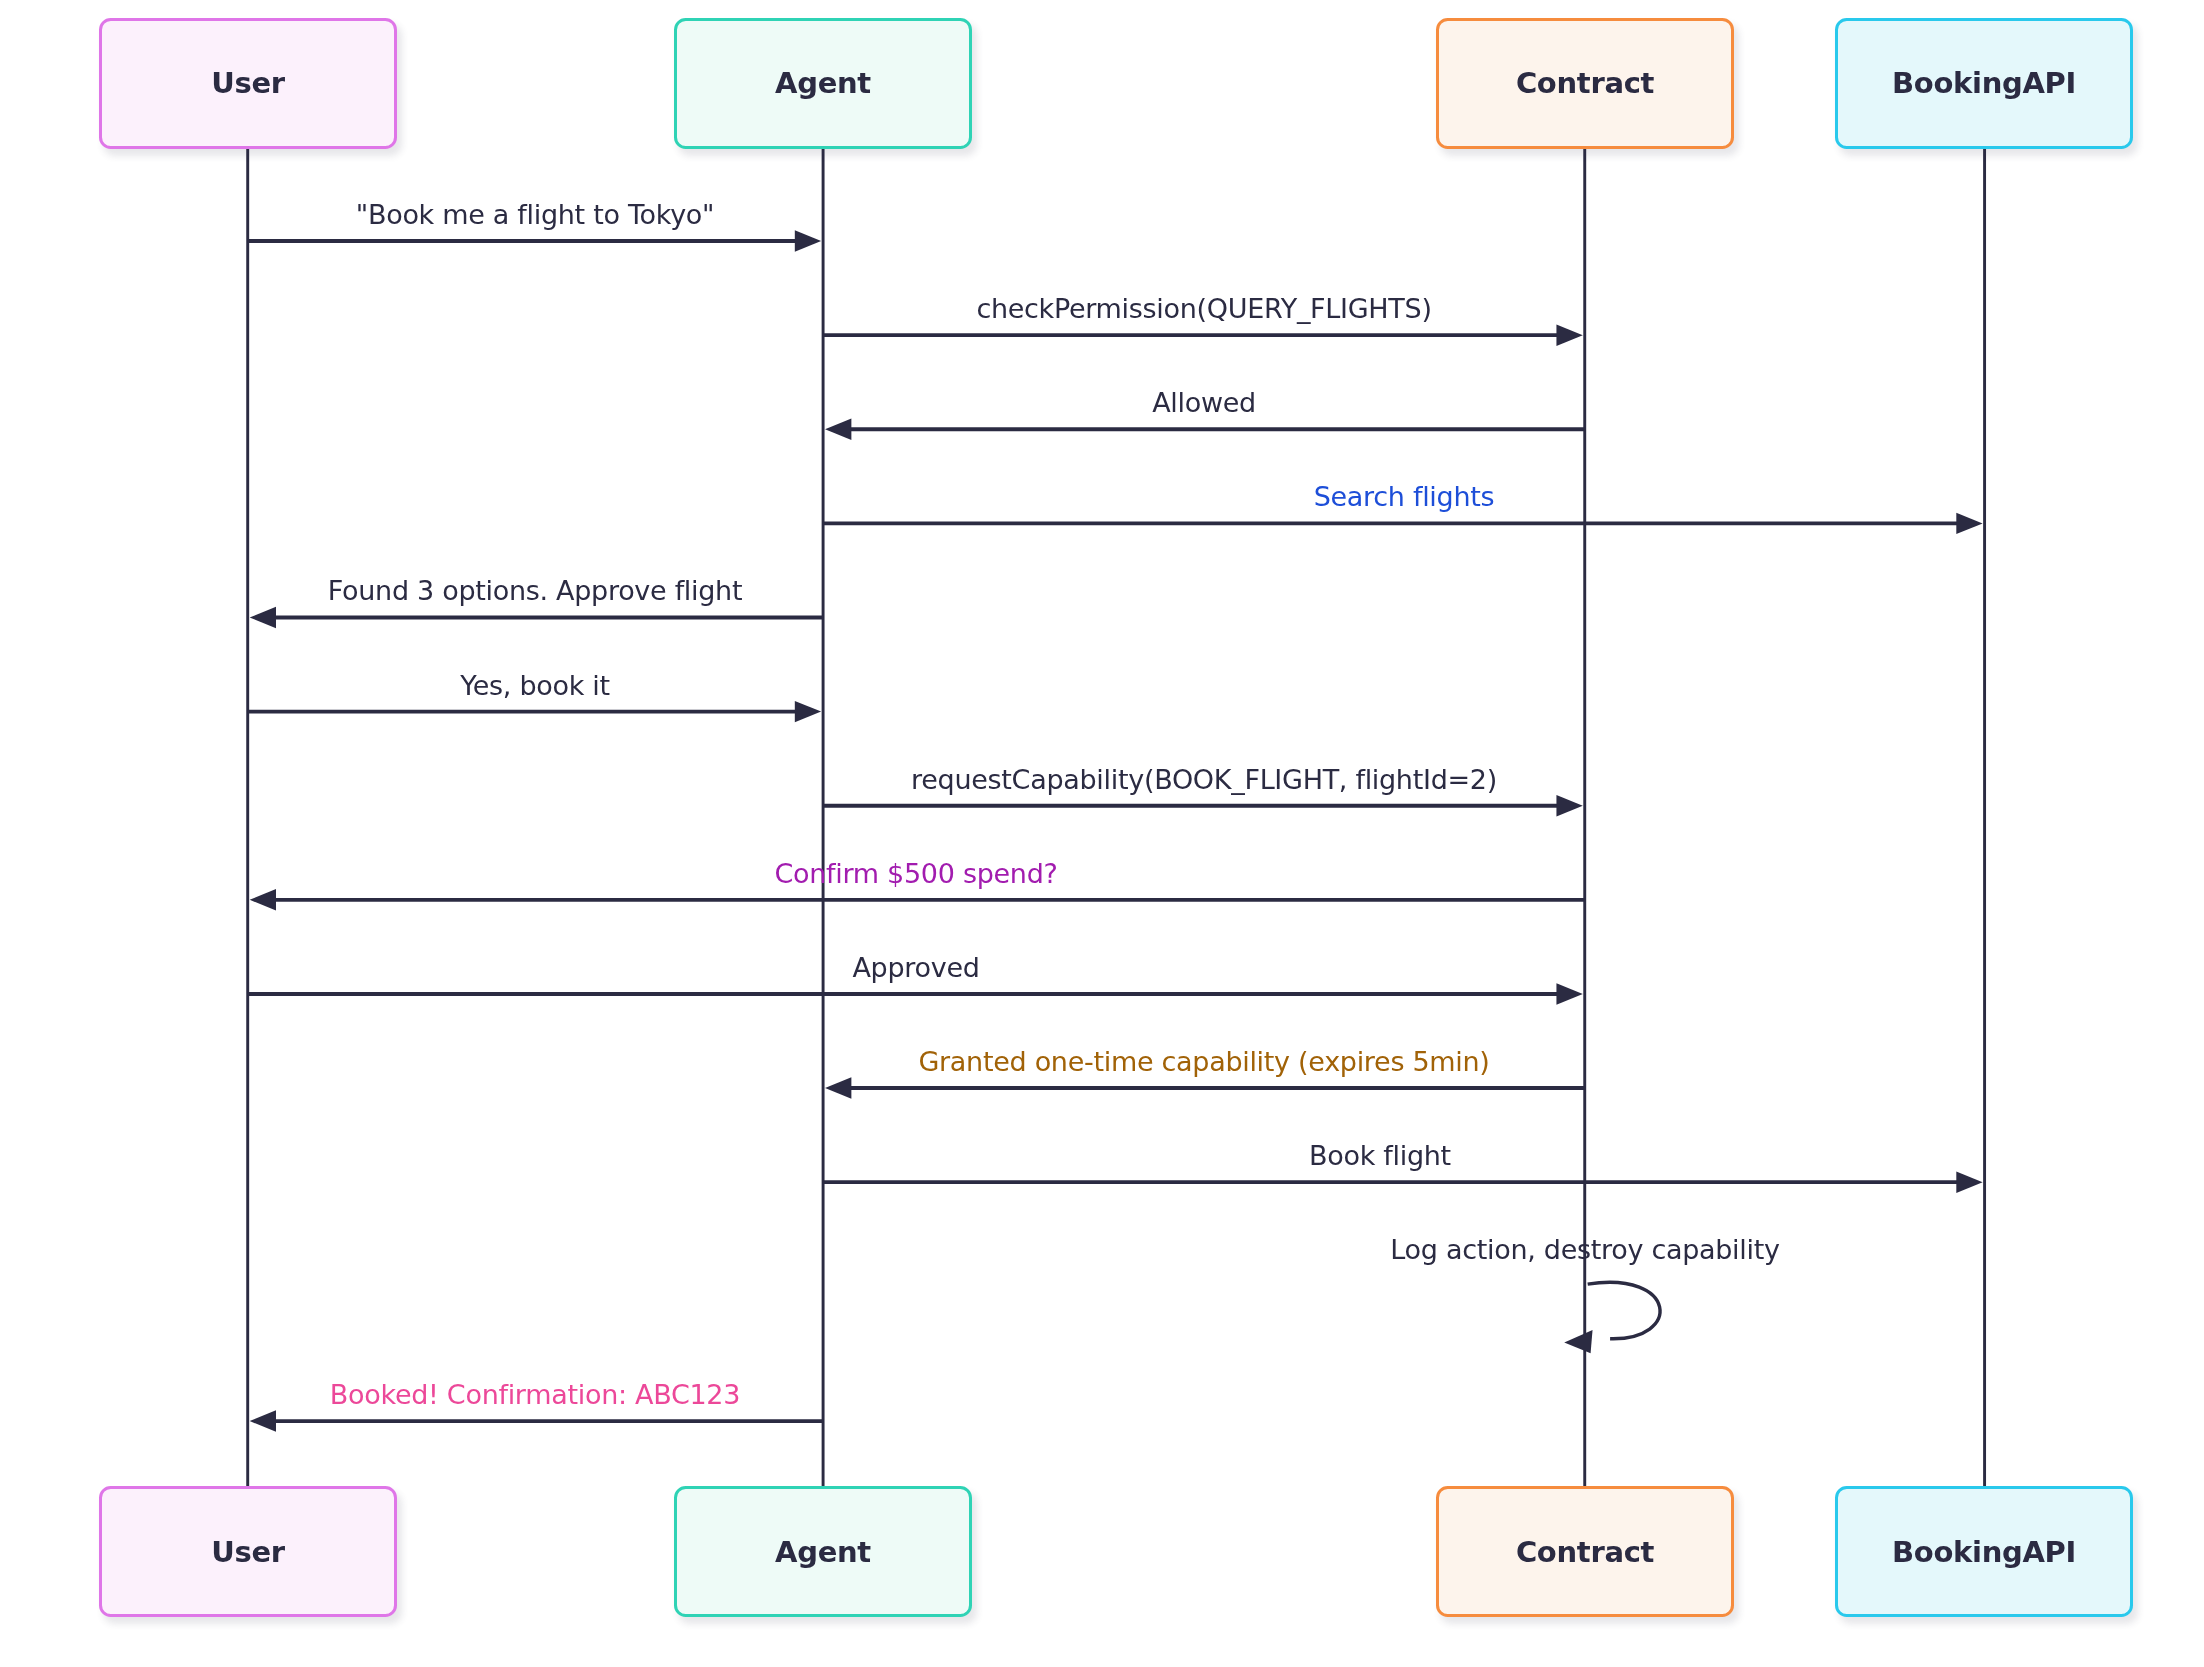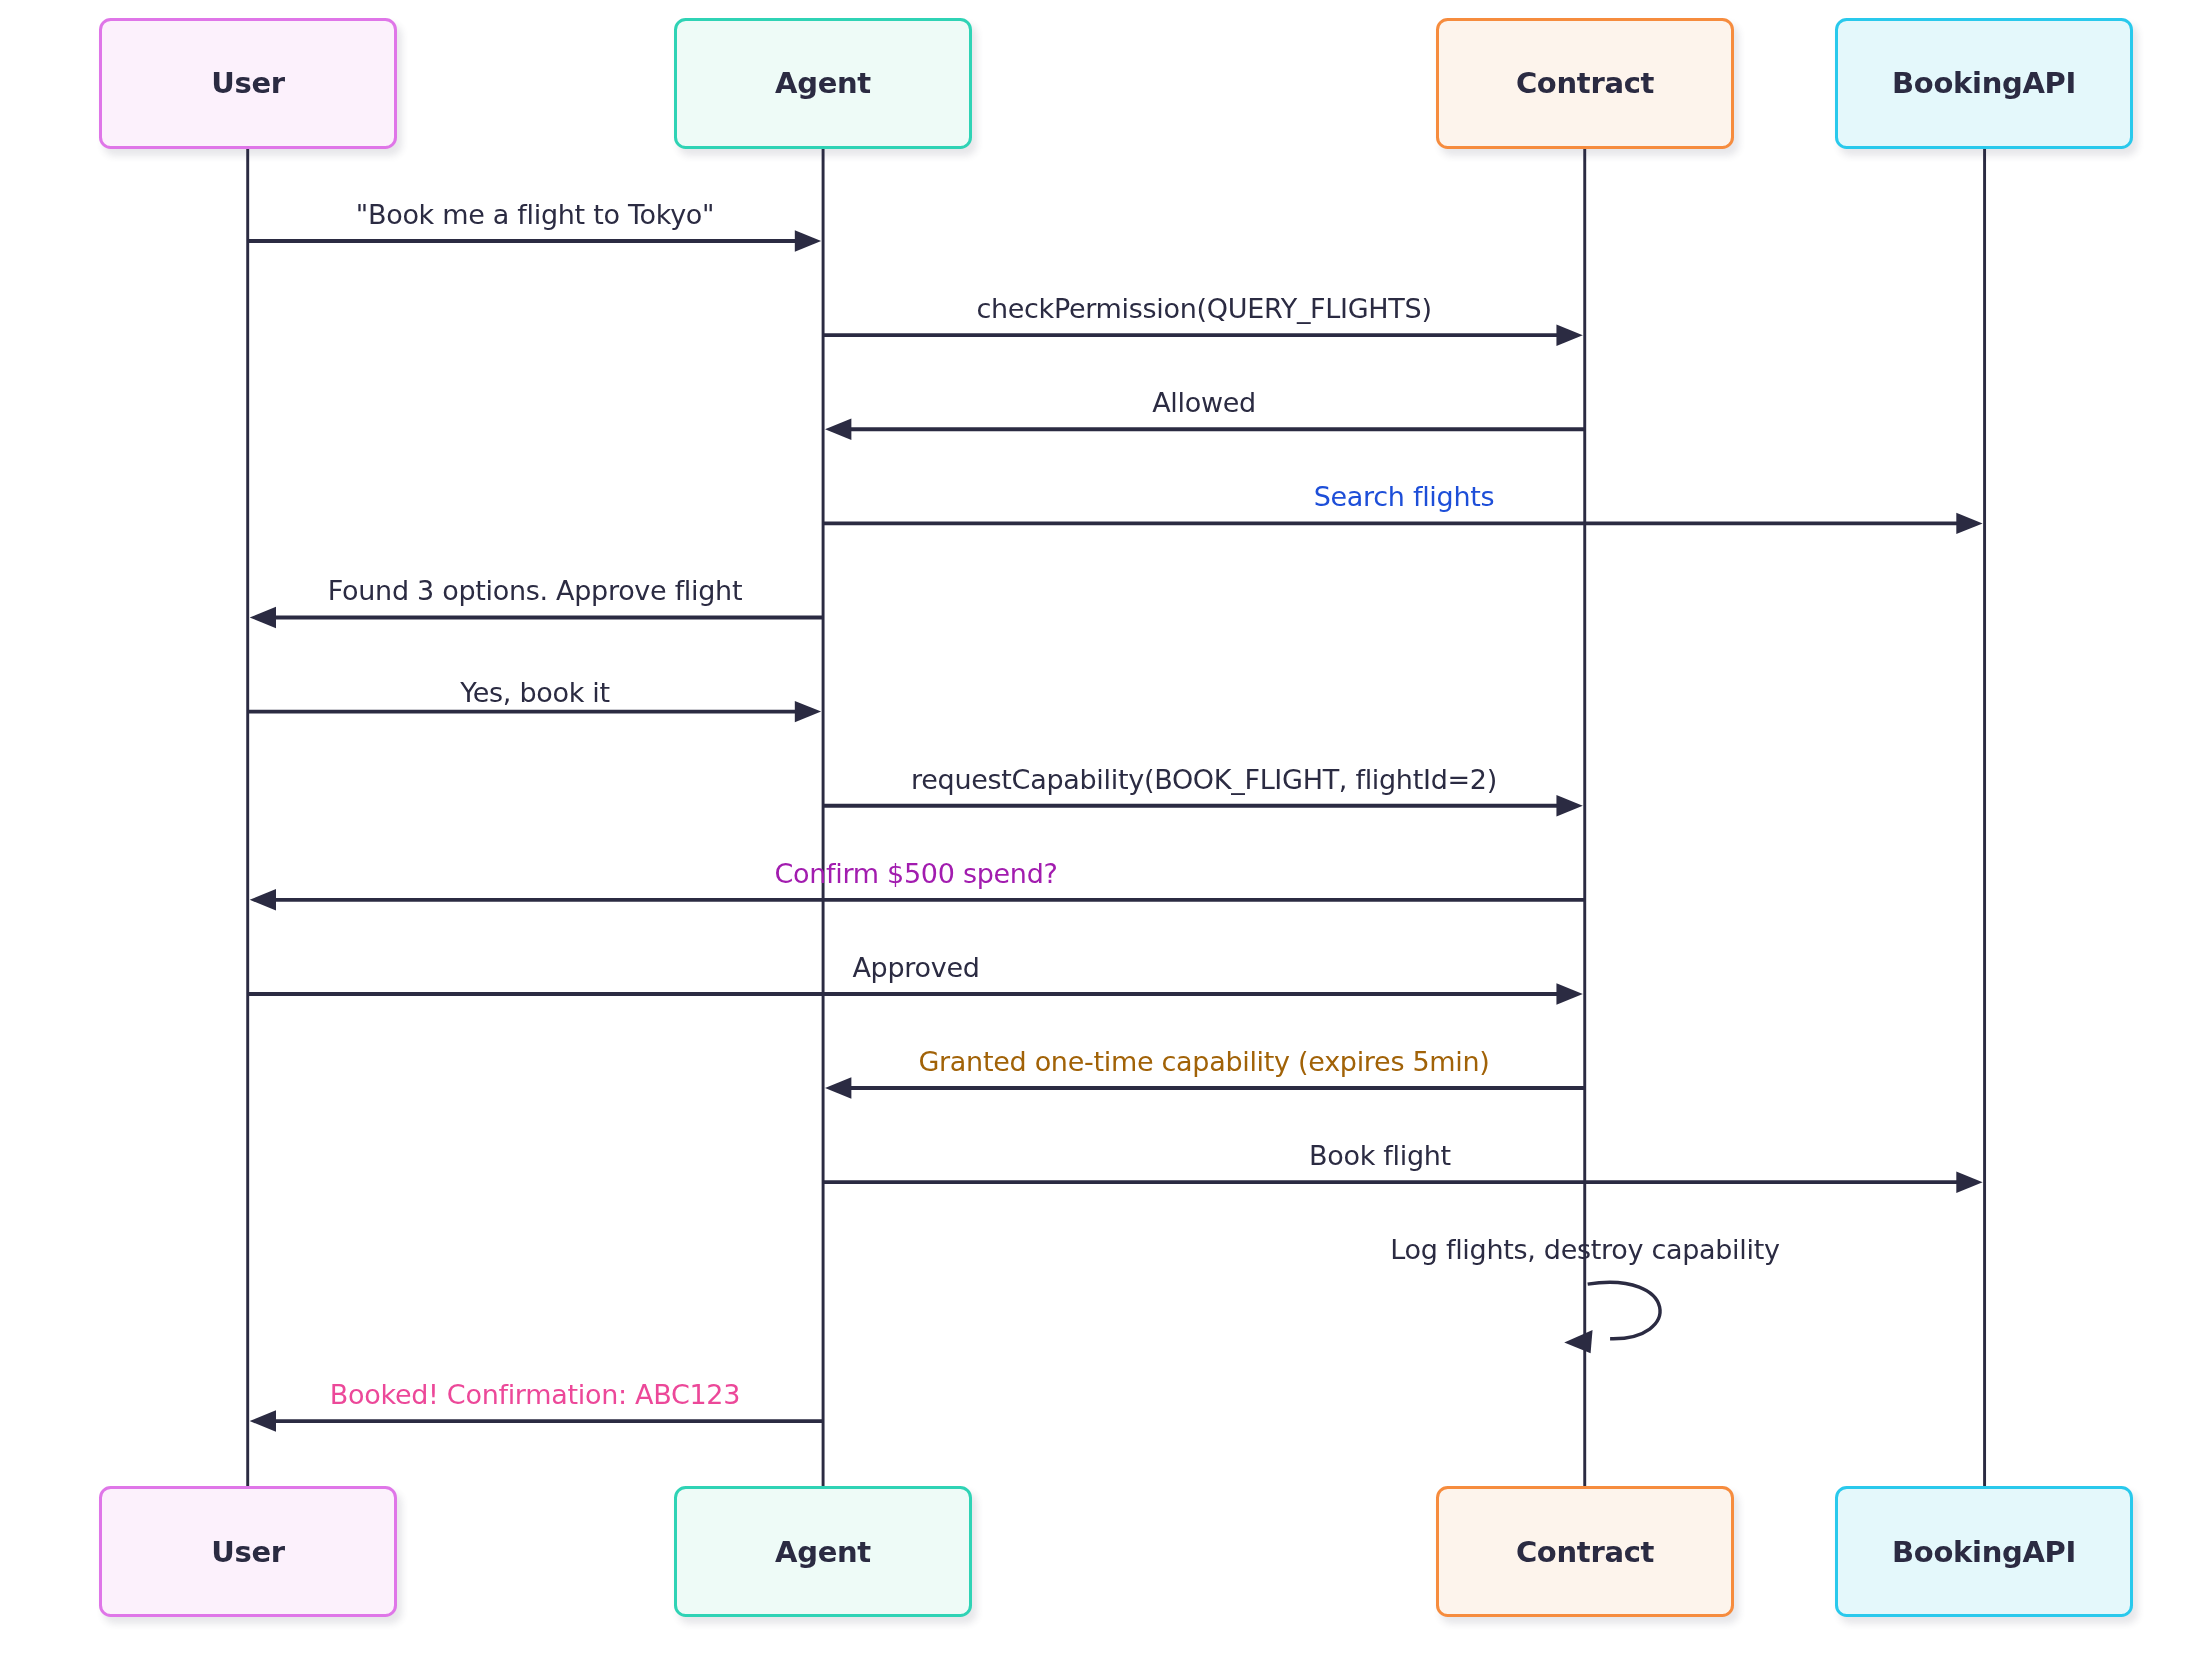--- a/index.html
+++ b/index.html
@@ -85,27 +85,27 @@
       <polygon points="1604,1376.5 1633,1363.5 1631,1387.5" fill="#2b2b42"></polygon>
       <line x1="844" y1="1457" x2="277" y2="1457" stroke="#2b2b42" stroke-width="4"></line>
       <polygon points="256,1457 283,1446 283,1468" fill="#2b2b42"></polygon>
     </svg>
   <div id="labels">
       <div class="msg-label" style="left: 535px; top: 198px; color: rgb(43, 43, 66);">"Book me a flight to Tokyo"</div>
       <div class="msg-label" style="left: 1204px; top: 292px; color: rgb(43, 43, 66);">checkPermission(QUERY_FLIGHTS)</div>
       <div class="msg-label" style="left: 1204px; top: 386px; color: rgb(43, 43, 66);">Allowed</div>
       <div class="msg-label" style="left: 1404px; top: 480px; color: #1d4ed8;">Search flights</div>
       <div class="msg-label" style="left: 535px; top: 574px; color: rgb(43, 43, 66);">Found 3 options. Approve flight</div>
-      <div class="msg-label" style="left: 535px; top: 669px; color: rgb(43, 43, 66); margin-top: 7px;">Yes, book it</div>
+      <div class="msg-label" style="left: 535px; top: 669px; color: rgb(43, 43, 66);">Yes, book it</div>
       <div class="msg-label" style="left: 1204px; top: 763px; color: rgb(43, 43, 66);">requestCapability(BOOK_FLIGHT, flightId=2)</div>
       <div class="msg-label" style="left: 916px; top: 857px; color: #a21caf;">Confirm $500 spend?</div>
       <div class="msg-label" style="left: 916px; top: 951px; color: rgb(43, 43, 66);">Approved</div>
       <div class="msg-label" style="left: 1204px; top: 1045px; color: #a16207;">Granted one-time capability (expires 5min)</div>
       <div class="msg-label" style="left: 1356px; top: 1139px; color: rgb(43, 43, 66); margin-left: 24px;">Book flight</div>
-      <div class="msg-label" style="left: 1585px; top: 1233px; color: rgb(43, 43, 66);">Log flights, destroy capability</div>
+      <div class="msg-label" style="left: 1585px; top: 1233px; color: rgb(43, 43, 66);">Log action, destroy capability</div>
       <div class="msg-label" style="left: 535px; top: 1378px; color: #ec4899;">Booked! Confirmation: ABC123</div>
     </div>
 
   <div class="actor-box" style="left: 99px; top: 17.6px; border-color: rgb(223, 118, 232); background: rgb(252, 241, 252);">
     <span class="actor-label">User</span>
   </div>
   <div class="actor-box" style="left: 674px; top: 17.6px; border-color: rgb(47, 211, 181); background: rgb(238, 251, 247);">
     <span class="actor-label">Agent</span>
   </div>
   <div class="actor-box" style="left: 1436px; top: 17.6px; border-color: rgb(246, 140, 62); background: rgb(253, 244, 236);">

